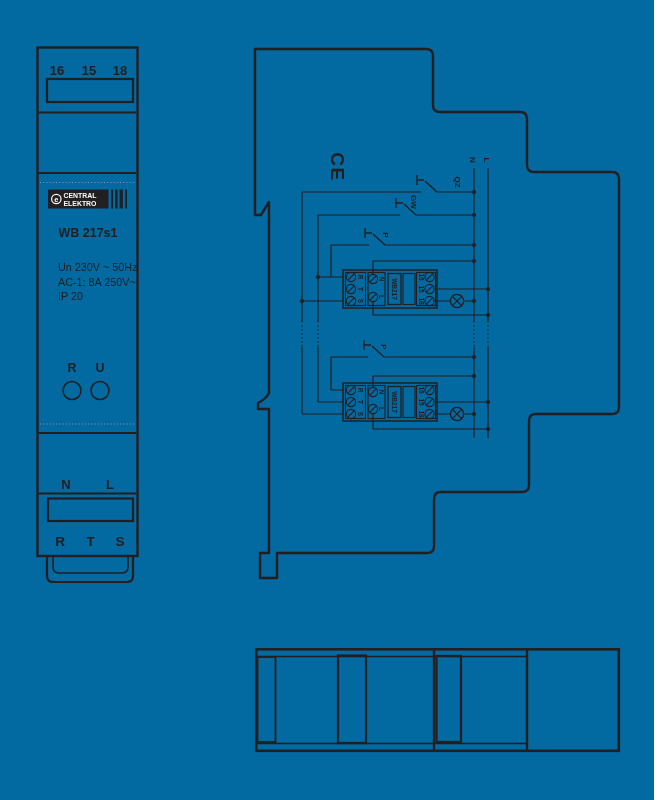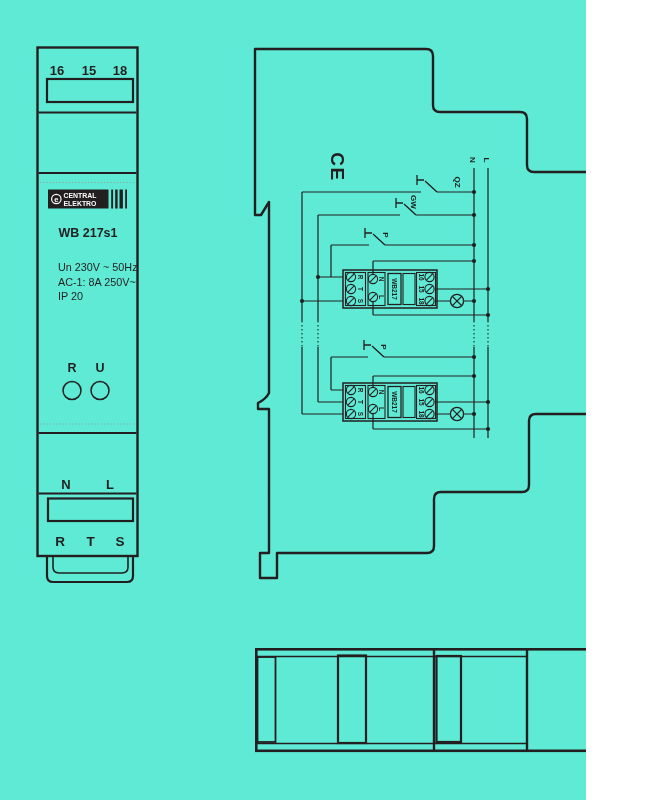--- a/index.html
+++ b/index.html
@@ -1,16 +1,16 @@
 <!DOCTYPE html>
 <html><head>
 <meta charset="utf-8">
 <style>
   html,body{margin:0;padding:0;background:#fff;}
-  #stage{position:relative;width:586px;height:800px;background:#5eead4;overflow:hidden;}
+  #stage{position:relative;width:654px;height:800px;background:#0369a1;overflow:hidden;}
   svg{position:absolute;left:0;top:0;}
   .s{stroke:#231f20;fill:none;stroke-linecap:butt;stroke-linejoin:miter;}
   .rj{stroke-linejoin:round;}
   .w26{stroke-width:2.6px;} .w24{stroke-width:2.4px;} .w22{stroke-width:2.2px;}
   .w18{stroke-width:1.8px;} .w16{stroke-width:1.6px;} .w15{stroke-width:1.5px;}
   .w13{stroke-width:1.3px;} .w12{stroke-width:1.2px;} .w11{stroke-width:1.1px;}
   .dash{stroke-dasharray:1.6 2.4;stroke-width:1.1px;}
   .dots{stroke-dasharray:1 2.2;stroke-width:1px;stroke:#9a9a9a;}
   .tx{font-family:"Liberation Sans","DejaVu Sans",sans-serif;fill:#231f20;}
   .wt{fill:#ffffff;}

